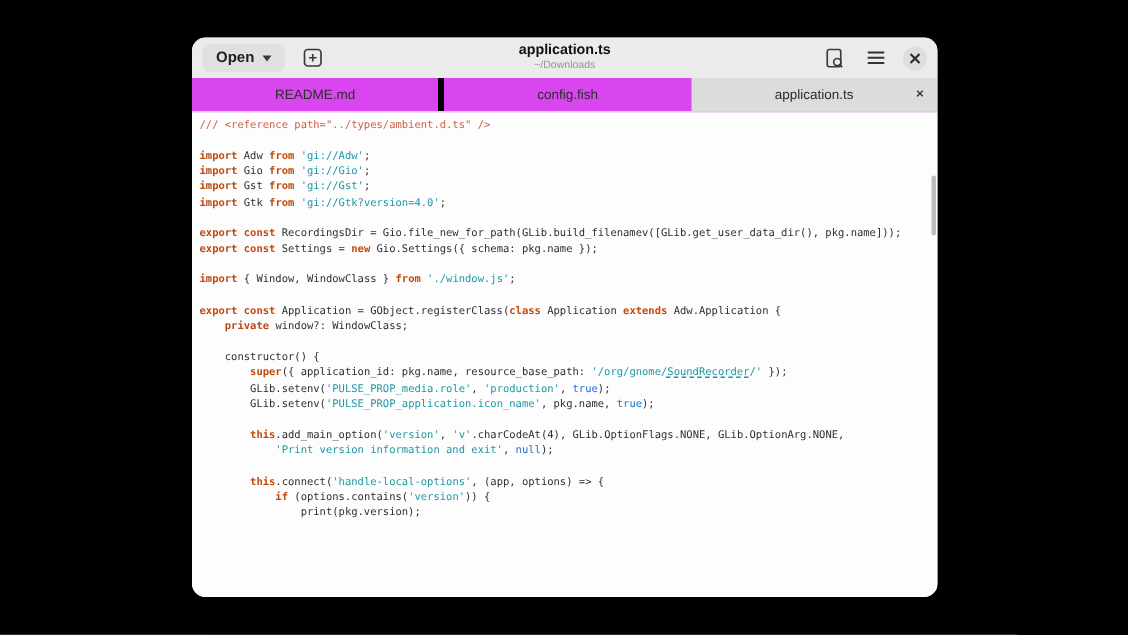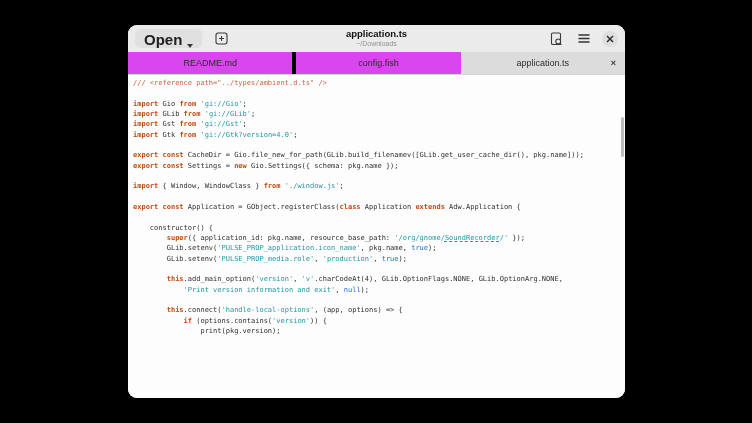--- a/index.html
+++ b/index.html
@@ -5,22 +5,22 @@
   html,body{margin:0;padding:0;background:#000;}
   .stage{position:relative;width:752px;height:423px;background:#000;overflow:hidden;
          font-family:"Liberation Sans",sans-serif;}
   .window{position:absolute;left:128px;top:25px;width:497px;height:373px;
           border-radius:9px;overflow:hidden;background:#fdfdfd;
           box-shadow:0 10px 34px rgba(0,0,0,0.65), 0 2px 8px rgba(0,0,0,0.5);}
   
   .headerbar{position:relative;height:27px;background:#ebebeb;display:flex;
              align-items:center;padding:0 7px;box-sizing:border-box;}
   .hb-left{display:flex;align-items:center;gap:9px;z-index:2;}
-  .open-btn{display:flex;align-items:flex-end;gap:5px;height:19px;padding:0 9px;
-            background:#e0e0e0;border-radius:5px;font-size:15px;font-weight:700;
+  .open-btn{display:flex;align-items:center;gap:5px;height:19px;padding:0 9px;
+            background:#e0e0e0;border-radius:5px;font-size:10px;font-weight:700;
             color:#202020;cursor:default;}
   .caret-down{width:0;height:0;border-left:3.5px solid transparent;
               border-right:3.5px solid transparent;border-top:4px solid #3a3a3a;}
   .icon-btn{display:flex;align-items:center;justify-content:center;width:20px;height:20px;
             border-radius:4px;}
   .hb-center{position:absolute;left:0;right:0;top:0;height:27px;display:flex;
              flex-direction:column;align-items:center;justify-content:center;z-index:1;}
   .hb-title{font-size:9.5px;font-weight:700;color:#111;line-height:10px;}
   .hb-subtitle{font-size:7px;color:#939393;line-height:8px;margin-top:1px;}
   .hb-right{margin-left:auto;display:flex;align-items:center;gap:8px;z-index:2;}
@@ -110,36 +110,37 @@
         <div class="tab active">
           <span>application.ts</span>
           <span class="tab-close">×</span>
         </div>
       </div>
 
     <div class="editor">
       <div class="scroll-thumb"></div>
     <div class="code-line"><span class="tok-r">/// &lt;reference path="../types/ambient.d.ts" /&gt;</span></div>
         <div class="code-line"></div>
+        <div class="code-line"><span class="tok-k">import</span><span class="tok-p"> Adw </span><span class="tok-k">from</span><span class="tok-p"> </span><span class="tok-s">'gi://Adw'</span><span class="tok-p">;</span></div>
         <div class="code-line"><span class="tok-k">import</span><span class="tok-p"> Gio </span><span class="tok-k">from</span><span class="tok-p"> </span><span class="tok-s">'gi://Gio'</span><span class="tok-p">;</span></div>
-        <div class="code-line"><span class="tok-k">import</span><span class="tok-p"> GLib </span><span class="tok-k">from</span><span class="tok-p"> </span><span class="tok-s">'gi://GLib'</span><span class="tok-p">;</span></div>
         <div class="code-line"><span class="tok-k">import</span><span class="tok-p"> Gst </span><span class="tok-k">from</span><span class="tok-p"> </span><span class="tok-s">'gi://Gst'</span><span class="tok-p">;</span></div>
         <div class="code-line"><span class="tok-k">import</span><span class="tok-p"> Gtk </span><span class="tok-k">from</span><span class="tok-p"> </span><span class="tok-s">'gi://Gtk?version=4.0'</span><span class="tok-p">;</span></div>
         <div class="code-line"></div>
-        <div class="code-line"><span class="tok-k">export const</span><span class="tok-p"> CacheDir = Gio.file_new_for_path(GLib.build_filenamev([GLib.get_user_cache_dir(), pkg.name]));</span></div>
+        <div class="code-line"><span class="tok-k">export const</span><span class="tok-p"> RecordingsDir = Gio.file_new_for_path(GLib.build_filenamev([GLib.get_user_data_dir(), pkg.name]));</span></div>
         <div class="code-line"><span class="tok-k">export const</span><span class="tok-p"> Settings = </span><span class="tok-k">new</span><span class="tok-p"> Gio.Settings({ schema: pkg.name });</span></div>
         <div class="code-line"></div>
         <div class="code-line"><span class="tok-k">import</span><span class="tok-p"> { Window, WindowClass } </span><span class="tok-k">from</span><span class="tok-p"> </span><span class="tok-s">'./window.js'</span><span class="tok-p">;</span></div>
         <div class="code-line"></div>
         <div class="code-line"><span class="tok-k">export const</span><span class="tok-p"> Application = GObject.registerClass(</span><span class="tok-k">class</span><span class="tok-p"> Application </span><span class="tok-k">extends</span><span class="tok-p"> Adw.Application {</span></div>
+        <div class="code-line"><span class="tok-p">    </span><span class="tok-k">private</span><span class="tok-p"> window?: WindowClass;</span></div>
         <div class="code-line"></div>
         <div class="code-line"><span class="tok-p">    constructor() {</span></div>
         <div class="code-line"><span class="tok-p">        </span><span class="tok-k">super</span><span class="tok-p">({ application_id: pkg.name, resource_base_path: </span><span class="tok-s">'/org/gnome/</span><span class="tok-su">SoundRecorder</span><span class="tok-s">/'</span><span class="tok-p"> });</span></div>
+        <div class="code-line"><span class="tok-p">        GLib.setenv(</span><span class="tok-s">'PULSE_PROP_media.role'</span><span class="tok-p">, </span><span class="tok-s">'production'</span><span class="tok-p">, </span><span class="tok-b">true</span><span class="tok-p">);</span></div>
         <div class="code-line"><span class="tok-p">        GLib.setenv(</span><span class="tok-s">'PULSE_PROP_application.icon_name'</span><span class="tok-p">, pkg.name, </span><span class="tok-b">true</span><span class="tok-p">);</span></div>
-        <div class="code-line"><span class="tok-p">        GLib.setenv(</span><span class="tok-s">'PULSE_PROP_media.role'</span><span class="tok-p">, </span><span class="tok-s">'production'</span><span class="tok-p">, </span><span class="tok-b">true</span><span class="tok-p">);</span></div>
         <div class="code-line"></div>
         <div class="code-line"><span class="tok-p">        </span><span class="tok-k">this</span><span class="tok-p">.add_main_option(</span><span class="tok-s">'version'</span><span class="tok-p">, </span><span class="tok-s">'v'</span><span class="tok-p">.charCodeAt(4), GLib.OptionFlags.NONE, GLib.OptionArg.NONE,</span></div>
         <div class="code-line"><span class="tok-p">            </span><span class="tok-s">'Print version information and exit'</span><span class="tok-p">, </span><span class="tok-b">null</span><span class="tok-p">);</span></div>
         <div class="code-line"></div>
         <div class="code-line"><span class="tok-p">        </span><span class="tok-k">this</span><span class="tok-p">.connect(</span><span class="tok-s">'handle-local-options'</span><span class="tok-p">, (app, options) =&gt; {</span></div>
         <div class="code-line"><span class="tok-p">            </span><span class="tok-k">if</span><span class="tok-p"> (options.contains(</span><span class="tok-s">'version'</span><span class="tok-p">)) {</span></div>
         <div class="code-line"><span class="tok-p">                print(pkg.version);</span></div>
       </div>
 
   </div>

